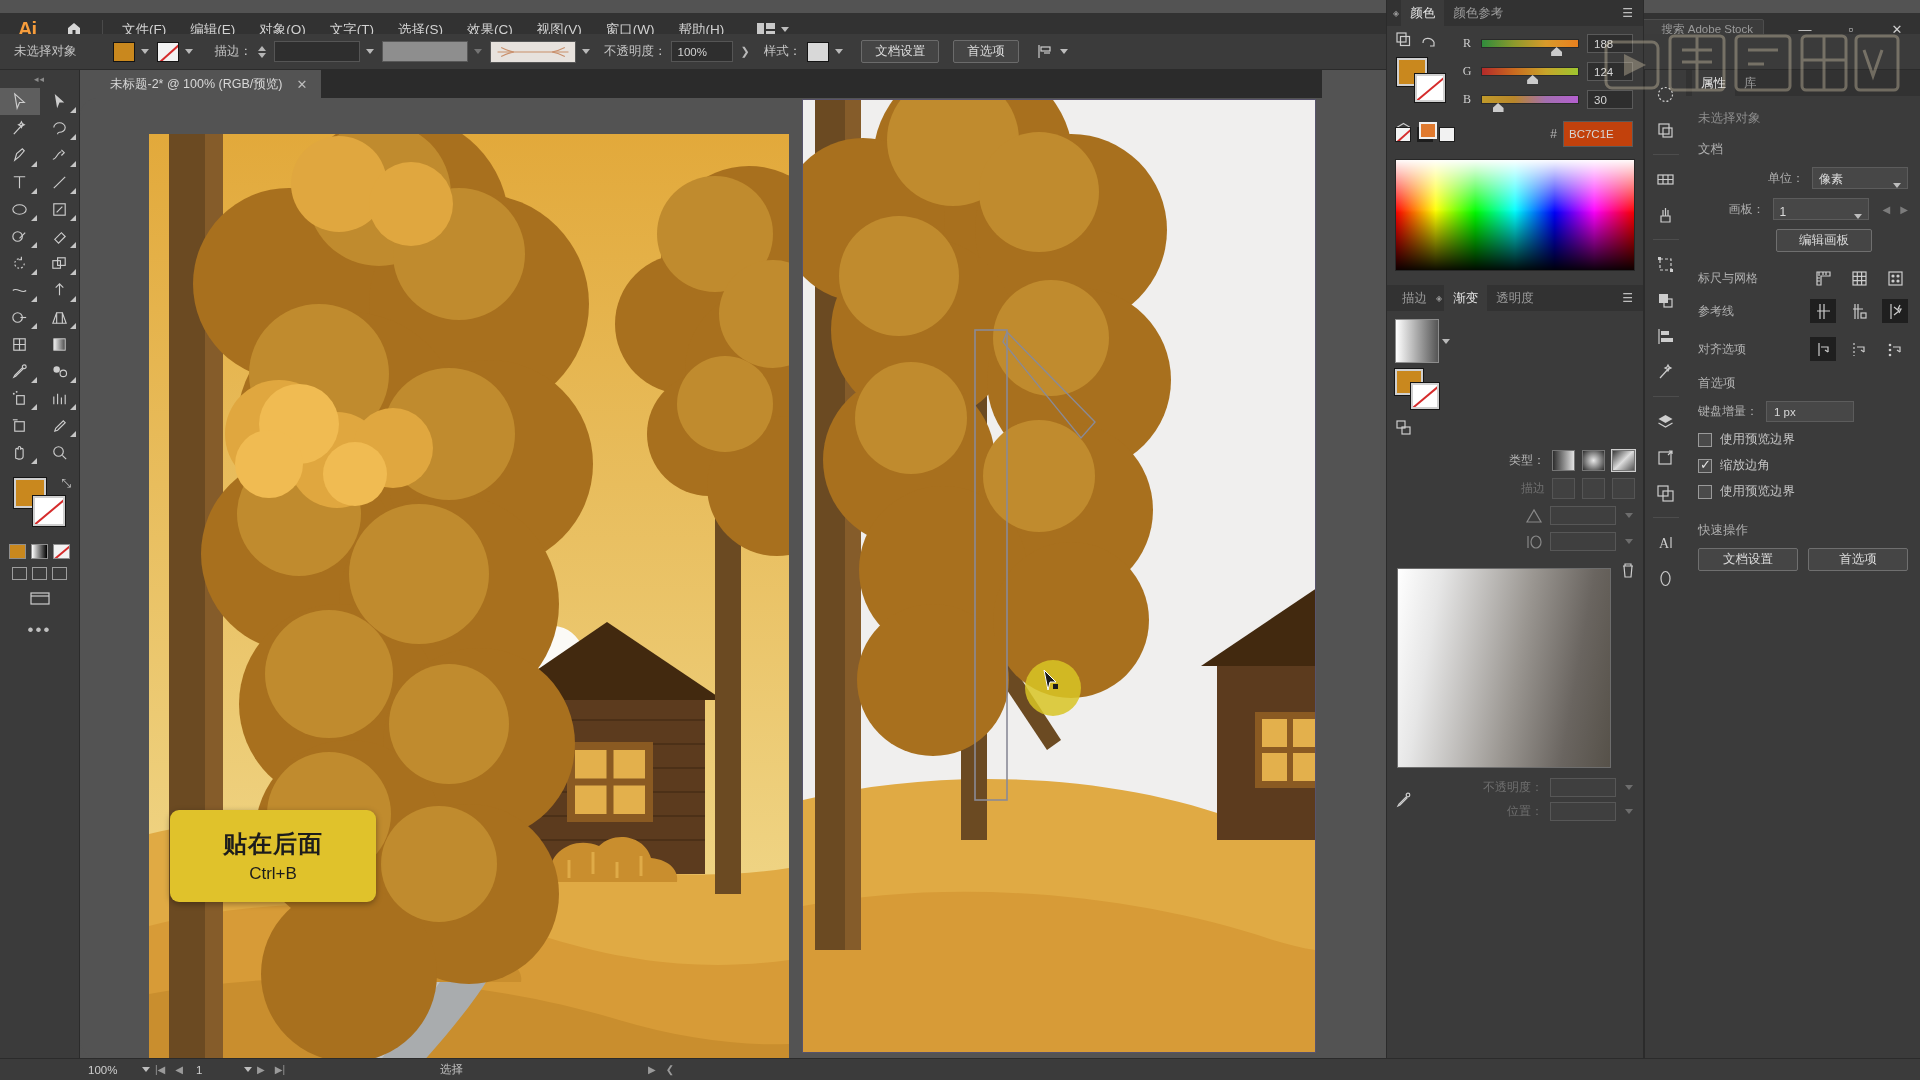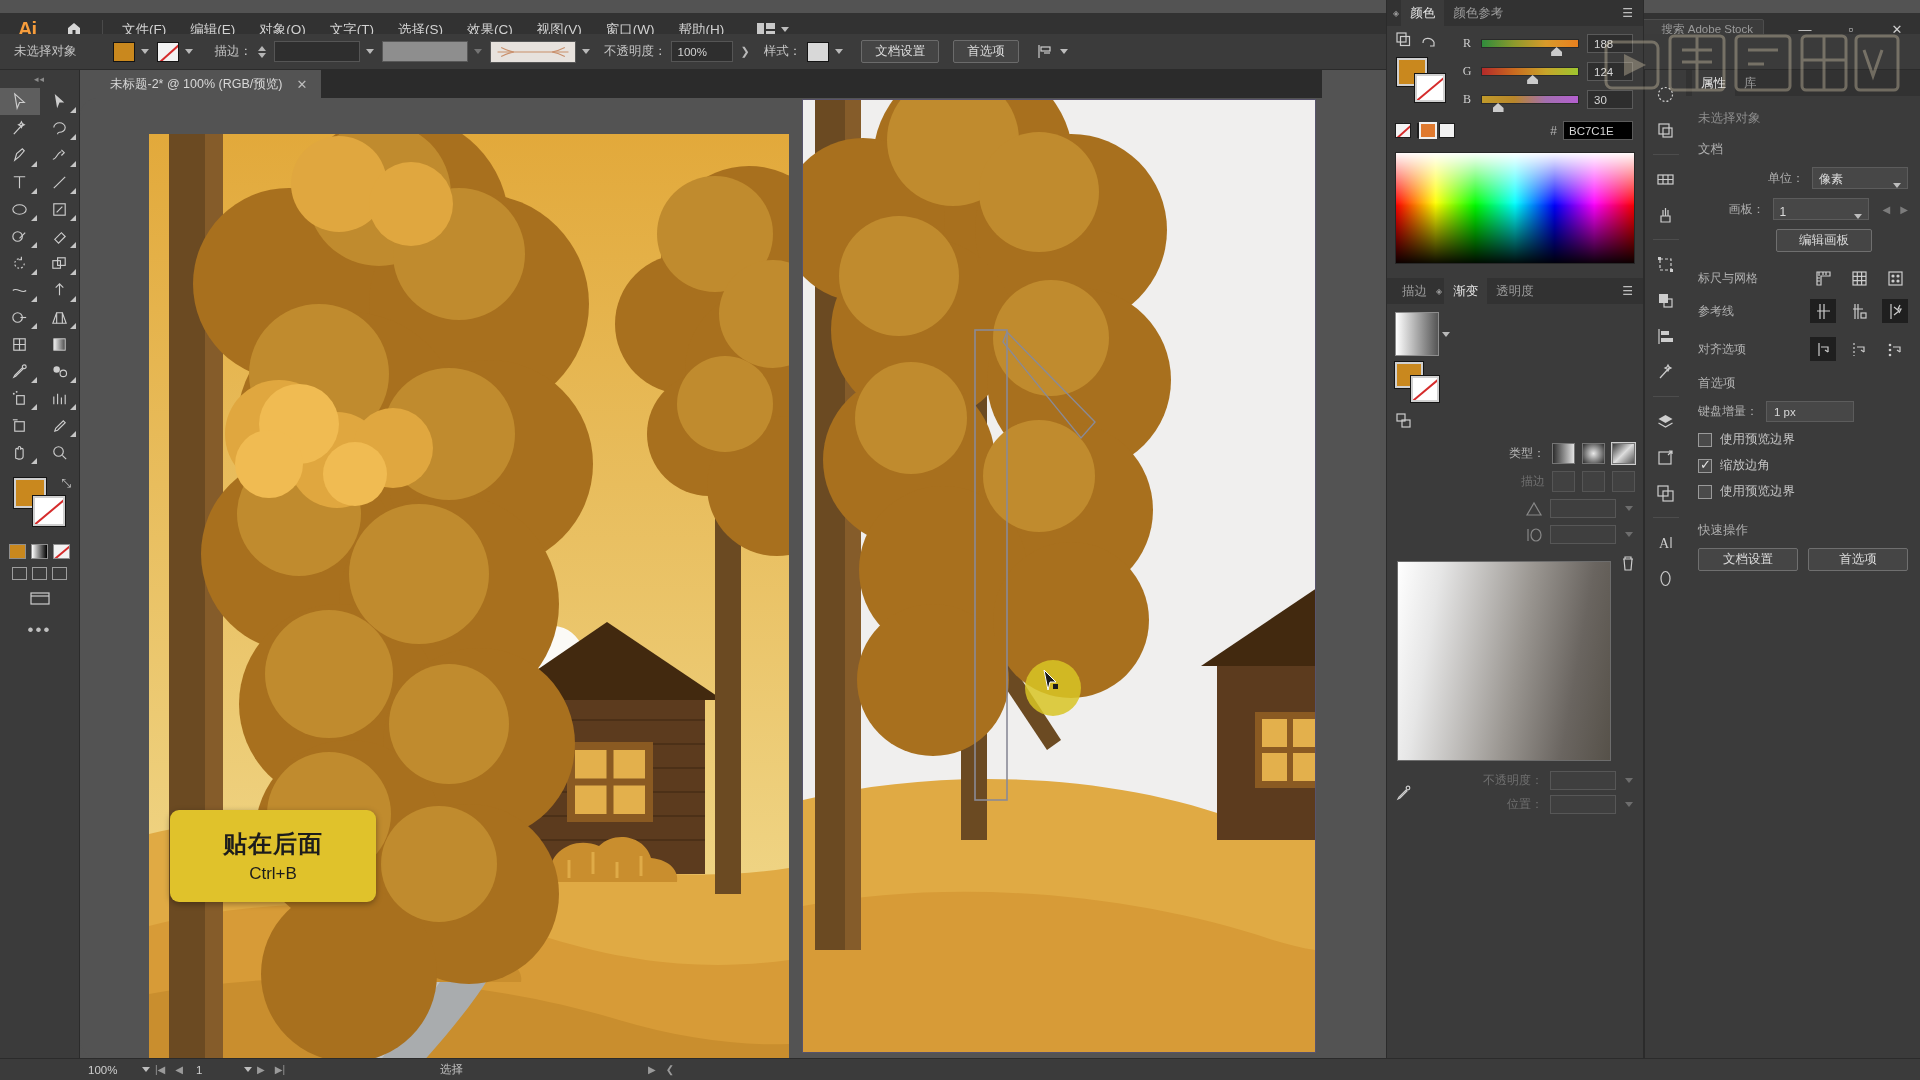--- a/index.html
+++ b/index.html
@@ -163,21 +163,21 @@
      clip-path:polygon(50% 0,100% 55%,100% 100%,0 100%,0 55%); }
   .numbox { width:46px; height:19px; background:#2e2e2e; border:1px solid #5a5a5a;
      color:#d6d6d6; font-size:11.5px; display:flex; align-items:center; padding-left:6px;}
   .cp-swatches { position:absolute; left:8px; top:8px; width:56px; height:78px; }
   .cp-fill { position:absolute; left:2px; top:24px; width:30px; height:28px; background:#c9881e;
      border:2px solid #d0d0d0; box-shadow:0 0 0 1px #151515; }
   .cp-stroke { position:absolute; left:20px; top:40px; width:30px; height:28px; background:#fff;
      border:2px solid #d0d0d0; box-shadow:0 0 0 1px #151515; overflow:hidden;}
   .cp-stroke::after{content:"";position:absolute;left:-6px;top:11px;width:42px;height:2.4px;background:#d52b2b;transform:rotate(-40deg);}
   .cp-hexrow { display:flex; align-items:center; gap:6px; margin-top:2px; }
-  .hexbox { width:70px; height:19px; background:#000000; border:1px solid #5a5a5a;
+  .hexbox { width:70px; height:26px; background:#c2410c; border:1px solid #5a5a5a;
      color:#d6d6d6; font-size:11.5px; display:flex; align-items:center; padding-left:5px; }
   .spectrum { height:112px; margin:6px 8px 0 8px; border:1px solid #272727;
      background:linear-gradient(to bottom, rgba(255,255,255,0) 0%, rgba(255,255,255,0) 45%, rgba(0,0,0,.95) 100%),
        linear-gradient(to bottom, rgba(255,255,255,.98) 0%, rgba(255,255,255,0) 48%),
        linear-gradient(to right,#ff0000,#ffff00,#00ff00,#00ffff,#0000ff,#ff00ff,#ff0000);}
   .ssw { width:16px; height:15px; border:1px solid #1d1d1d; }
 
   
   .gp-body { padding:8px; }
   .gp-top { display:flex; gap:10px;flex-direction:column; }

